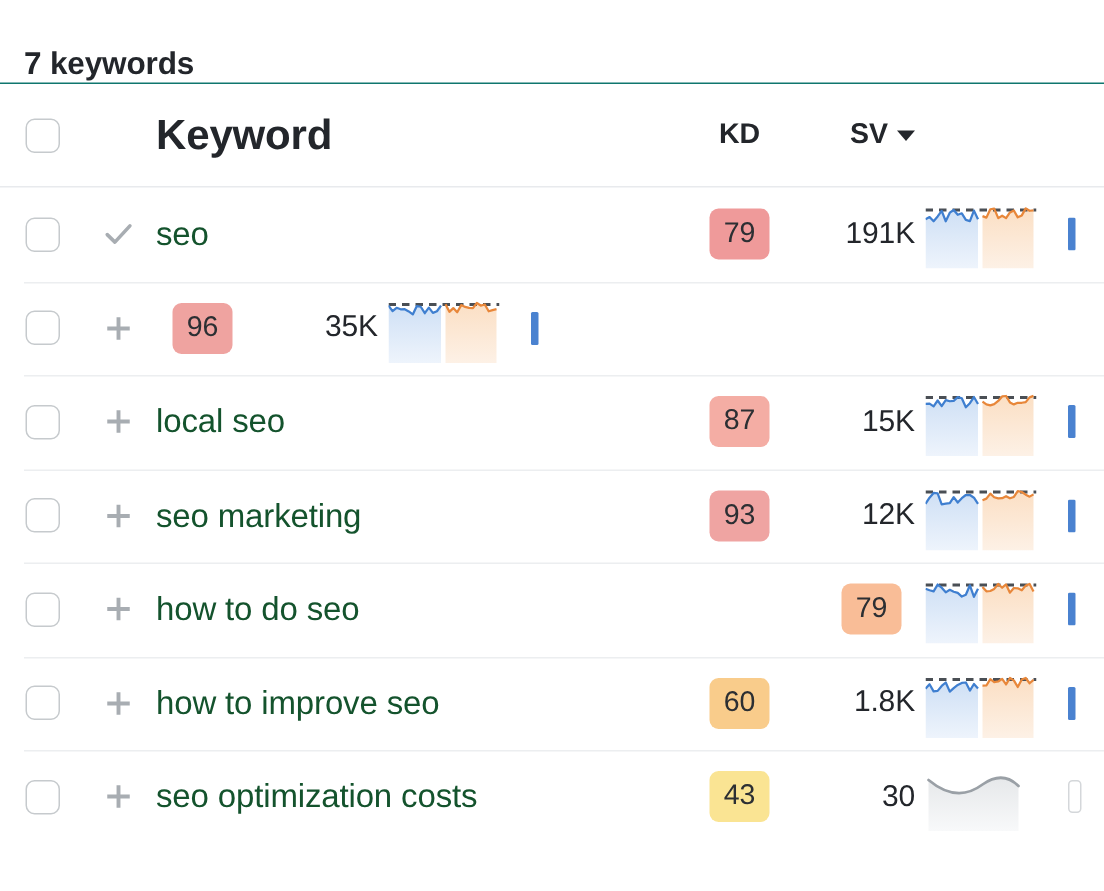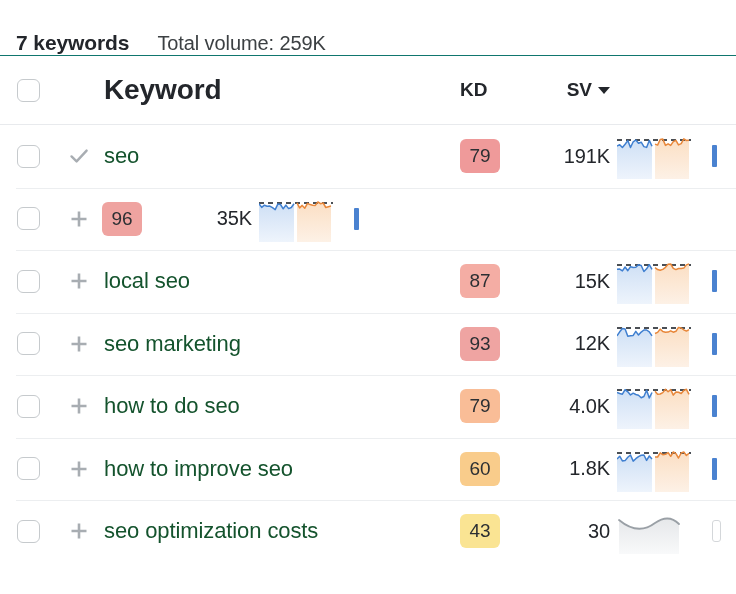--- a/index.html
+++ b/index.html
@@ -89,21 +89,21 @@
   .col-keyword {
     flex: 1 1 auto;
     min-width: 0;
     padding-left: 2px;
   }
   .col-kd {
     width: 66px;
     flex: 0 0 66px;
     display: flex;
     align-items: center;
-    justify-content: flex-start;
+    justify-content: center;
   }
   .col-sv {
     width: 84px;
     flex: 0 0 84px;
     display: flex;
     align-items: center;
     justify-content: flex-end;
     padding-right: 4px;
   }
   .col-spark {
@@ -218,21 +218,20 @@
     border-radius: 3px;
     background: #fff;
     box-sizing: border-box;
   }
 </style>
 </head>
 <body>
 
 <div class="summary-bar">
   <span class="summary-count">7 keywords</span>
-  <span class="summary-volume">Total volume: 259K</span>
 </div>
 
 <div class="kw-table">
 
   <div class="kw-head">
     <div class="col-check">
       <div class="checkbox"></div>
     </div>
     <div class="col-action"></div>
     <div class="col-keyword">
@@ -413,23 +412,20 @@
         </div>
         <div class="col-action">
           <svg class="icon-plus" viewBox="0 0 24 24">
             <path d="M12 4.5 V19.5 M4.5 12 H19.5" stroke="#a8adb2" stroke-width="2.6" stroke-linecap="butt" fill="none"></path>
           </svg>
         </div>
         <div class="col-keyword"><a class="kw-link" href="#">how to do seo</a></div>
         <div class="col-kd">
           <div class="kd-badge" style="background:#f9bd97">79</div>
         </div>
-        <div class="col-sv">
-          <span class="sv-value">4.0K</span>
-        </div>
         <div class="col-spark">
           <svg class="spark" width="74" height="46" viewBox="0 0 74 46">
             <defs>
               <linearGradient id="bg1257" x1="0" y1="0" x2="0" y2="1">
                 <stop offset="0" stop-color="#cfe0f5"></stop>
                 <stop offset="1" stop-color="#eef4fc"></stop>
               </linearGradient>
               <linearGradient id="og1257" x1="0" y1="0" x2="0" y2="1">
                 <stop offset="0" stop-color="#fbdfc4"></stop>
                 <stop offset="1" stop-color="#fdf1e6"></stop>

